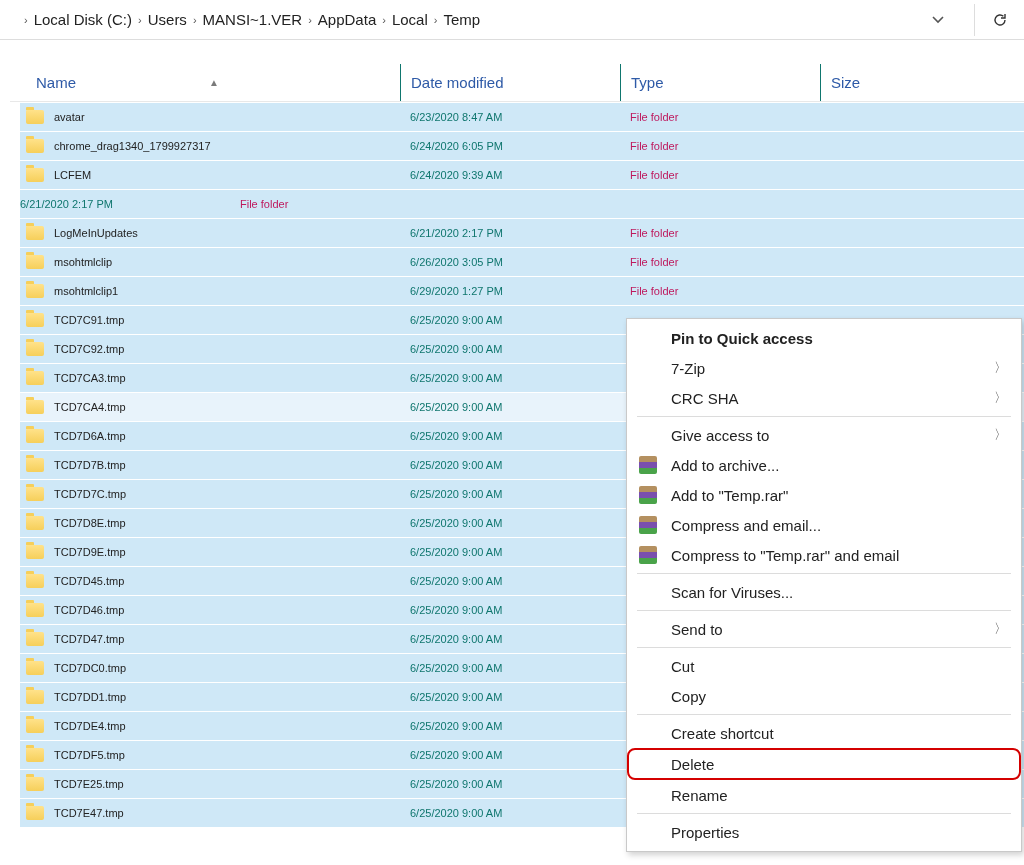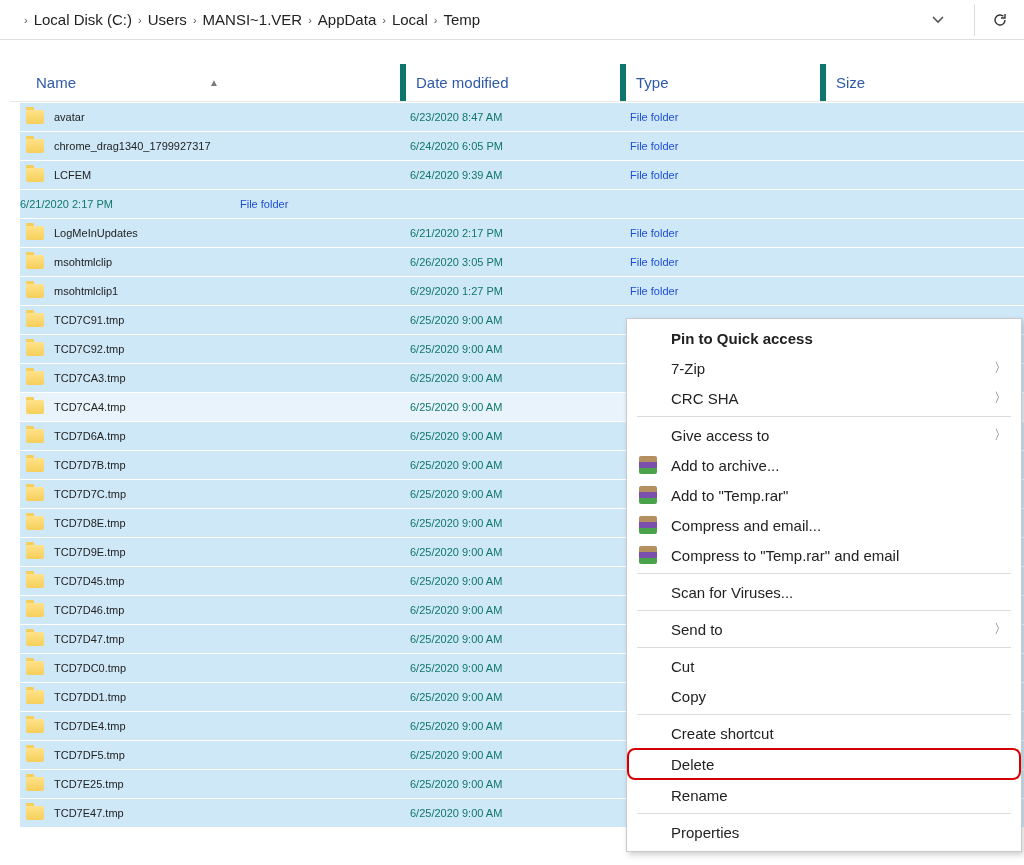--- a/index.html
+++ b/index.html
@@ -81,21 +81,21 @@
     display: flex;
     align-items: center;
     height: 29px;
     background: #cfe8f7;
     border-top: 1px solid #fff;
     font-size: 11px;
   }
   .row:nth-child(11) { background: #e8f3fb; } 
   .row .cell-name { width: 390px; display:flex; align-items:center; }
   .row .cell-date { width: 220px; color: #0f766e; }
-  .row .cell-type { width: 200px; color: #1d4ed8; }
+  .row .cell-type { width: 200px; color: #be185d; }
   .row .cell-size { width: 120px; }
   .folder-icon {
     width: 18px; height: 14px;
     margin-left: 6px;
     margin-right: 10px;
     background: linear-gradient(#ffe28a, #f6cf5a);
     border-radius: 1px 2px 2px 2px;
     position: relative;
   }
   .folder-icon::before {
@@ -151,21 +151,21 @@
     display:flex; align-items:center; height:100%;
     padding-left: 42px;
   }
   .rar-icon {
     display:inline-block;
     width: 16px; height: 16px;
     background: linear-gradient(#b49060 0 35%, #7a4fae 35% 65%, #4aa34a 65% 100%);
     border-radius: 2px;
   }
   .columns-header > div { border-right: 1px solid transparent; }
-  .col-date, .col-type, .col-size { border-left: 6px solid #0f766e; padding-left: 10px; display:flex; align-items:center; height:100%; }
+  .col-date, .col-type, .col-size { border-left: 1px solid #0f766e; padding-left: 10px; display:flex; align-items:center; height:100%; }
   .chev svg, .addr-btn svg { display:block; }
 </style>
 </head>
 <body>
 
 <div class="addressbar">
   <div class="breadcrumbs" id="breadcrumbs">
       <span class="crumb">
         <span class="sep">›</span>
         <span>Local Disk (C:)</span>

